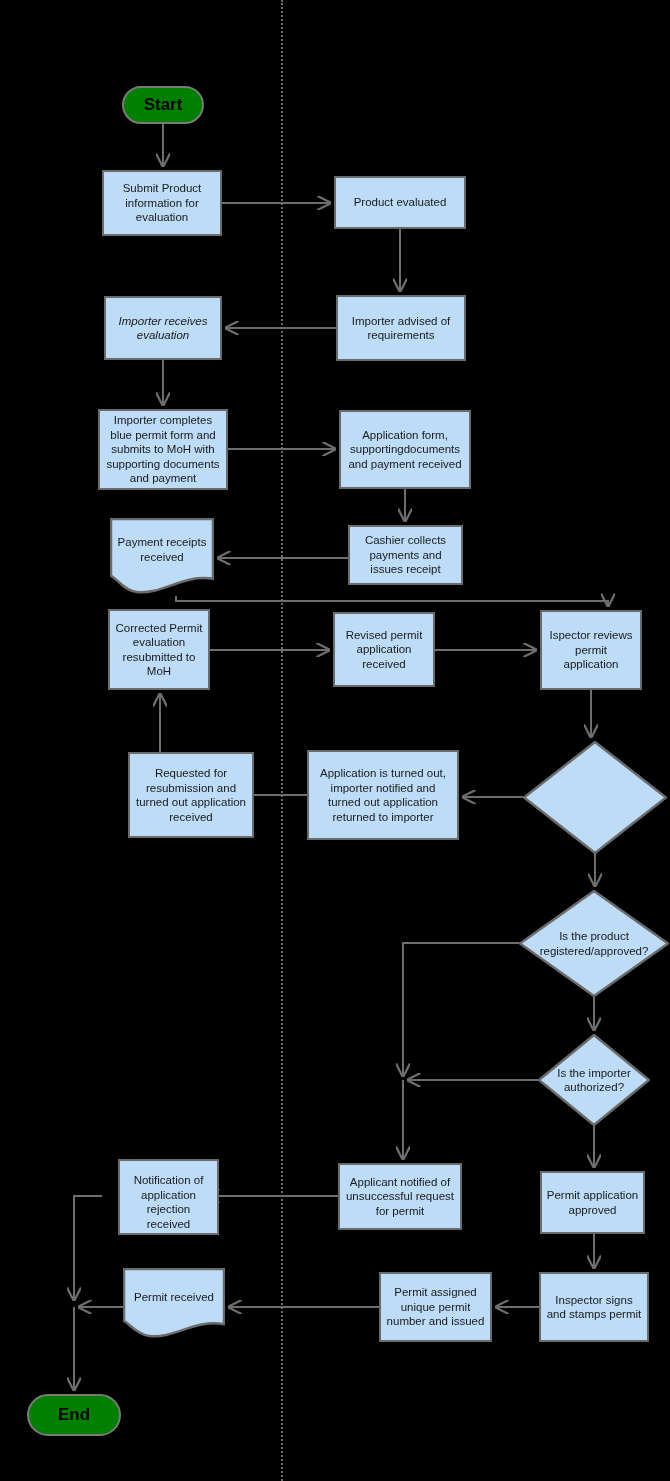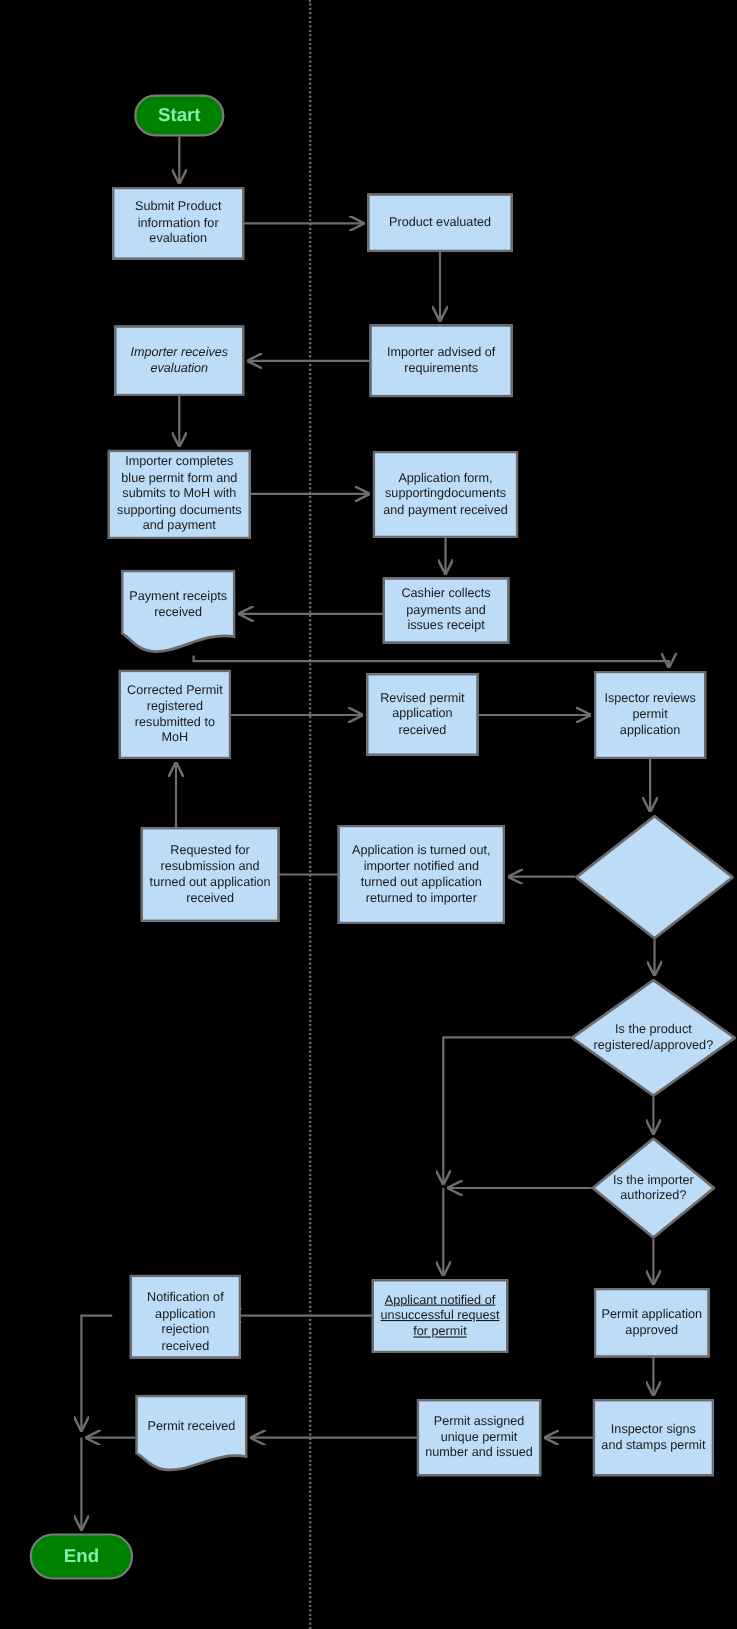--- a/index.html
+++ b/index.html
@@ -38,21 +38,21 @@
   }
   .node.process {
     background: #bddcf7;
     border: 2px solid #6b6b6b;
     padding: 2px 4px;
   }
   .node.terminator {
     background: #008000;
     border: 2px solid #7a7a7a;
     border-radius: 22px;
-    color: #86efac;
+    color: #000000;
     font-size: 17px;
     font-weight: bold;
   }
   .node.decision {
     background: transparent;
     border: none;
   }
   .node.decision .dlabel {
     position: relative;
     z-index: 2;
@@ -163,21 +163,21 @@
       <div class="node process" style="left: 348px; top: 525px; width: 115px; height: 60px;">
         <span>Cashier collects payments and issues receipt</span>
       </div>
       <div class="node document" style="left: 110px; top: 518px; width: 104px; height: 78px;">
         <svg class="docshape" viewBox="0 0 104 78" preserveAspectRatio="none">
           <path d="M1,1 L103,1 L103,60.84 C72.8,55.84 52,77 27.04,74 C14.560000000000002,73 6.24,59.84 1,57.84 Z" fill="#bddcf7" stroke="#6b6b6b" stroke-width="2.5"></path>
         </svg>
         <div class="doclabel" style="margin-bottom: 14.04px;">Payment receipts received</div>
       </div>
       <div class="node process" style="left: 108px; top: 609px; width: 102px; height: 81px;">
-        <span>Corrected Permit registered resubmitted to MoH</span>
+        <span>Corrected Permit evaluation resubmitted to MoH</span>
       </div>
       <div class="node process" style="left: 333px; top: 612px; width: 102px; height: 75px;">
         <span>Revised permit application received</span>
       </div>
       <div class="node process" style="left: 540px; top: 610px; width: 102px; height: 80px;">
         <span>Ispector reviews permit application</span>
       </div>
       <div class="node process" style="left: 97px; top: 752px; width: 126px; height: 86px; margin-left: 31px;">
         <span>Requested for resubmission and turned out application received</span>
       </div>
@@ -197,21 +197,21 @@
       </div>
       <div class="node decision" style="left: 538px; top: 1034px; width: 112px; height: 92px;">
         <svg class="dshape" viewBox="0 0 112 92" preserveAspectRatio="none">
           <polygon points="56,1 111,46 56,91 1,46" fill="#bddcf7" stroke="#6b6b6b" stroke-width="2.5"></polygon>
         </svg>
         <div class="dlabel">Is the importer authorized?</div>
       </div>
       <div class="node process" style="left: 118px; top: 1159px; width: 101px; height: 76px; align-items: flex-end;">
         <span>Notification of application rejection received</span>
       </div>
-      <div class="node process" style="left: 338px; top: 1163px; width: 124px; height: 67px; text-decoration: underline;">
+      <div class="node process" style="left: 338px; top: 1163px; width: 124px; height: 67px;">
         <span>Applicant notified of unsuccessful request for permit</span>
       </div>
       <div class="node process" style="left: 540px; top: 1171px; width: 105px; height: 63px;">
         <span>Permit application approved</span>
       </div>
       <div class="node document" style="left: 123px; top: 1268px; width: 102px; height: 72px;">
         <svg class="docshape" viewBox="0 0 102 72" preserveAspectRatio="none">
           <path d="M1,1 L101,1 L101,56.16 C71.39999999999999,51.16 51,71 26.52,68 C14.280000000000001,67 6.12,55.16 1,53.16 Z" fill="#bddcf7" stroke="#6b6b6b" stroke-width="2.5"></path>
         </svg>
         <div class="doclabel" style="margin-bottom: 12.96px;">Permit received</div>

